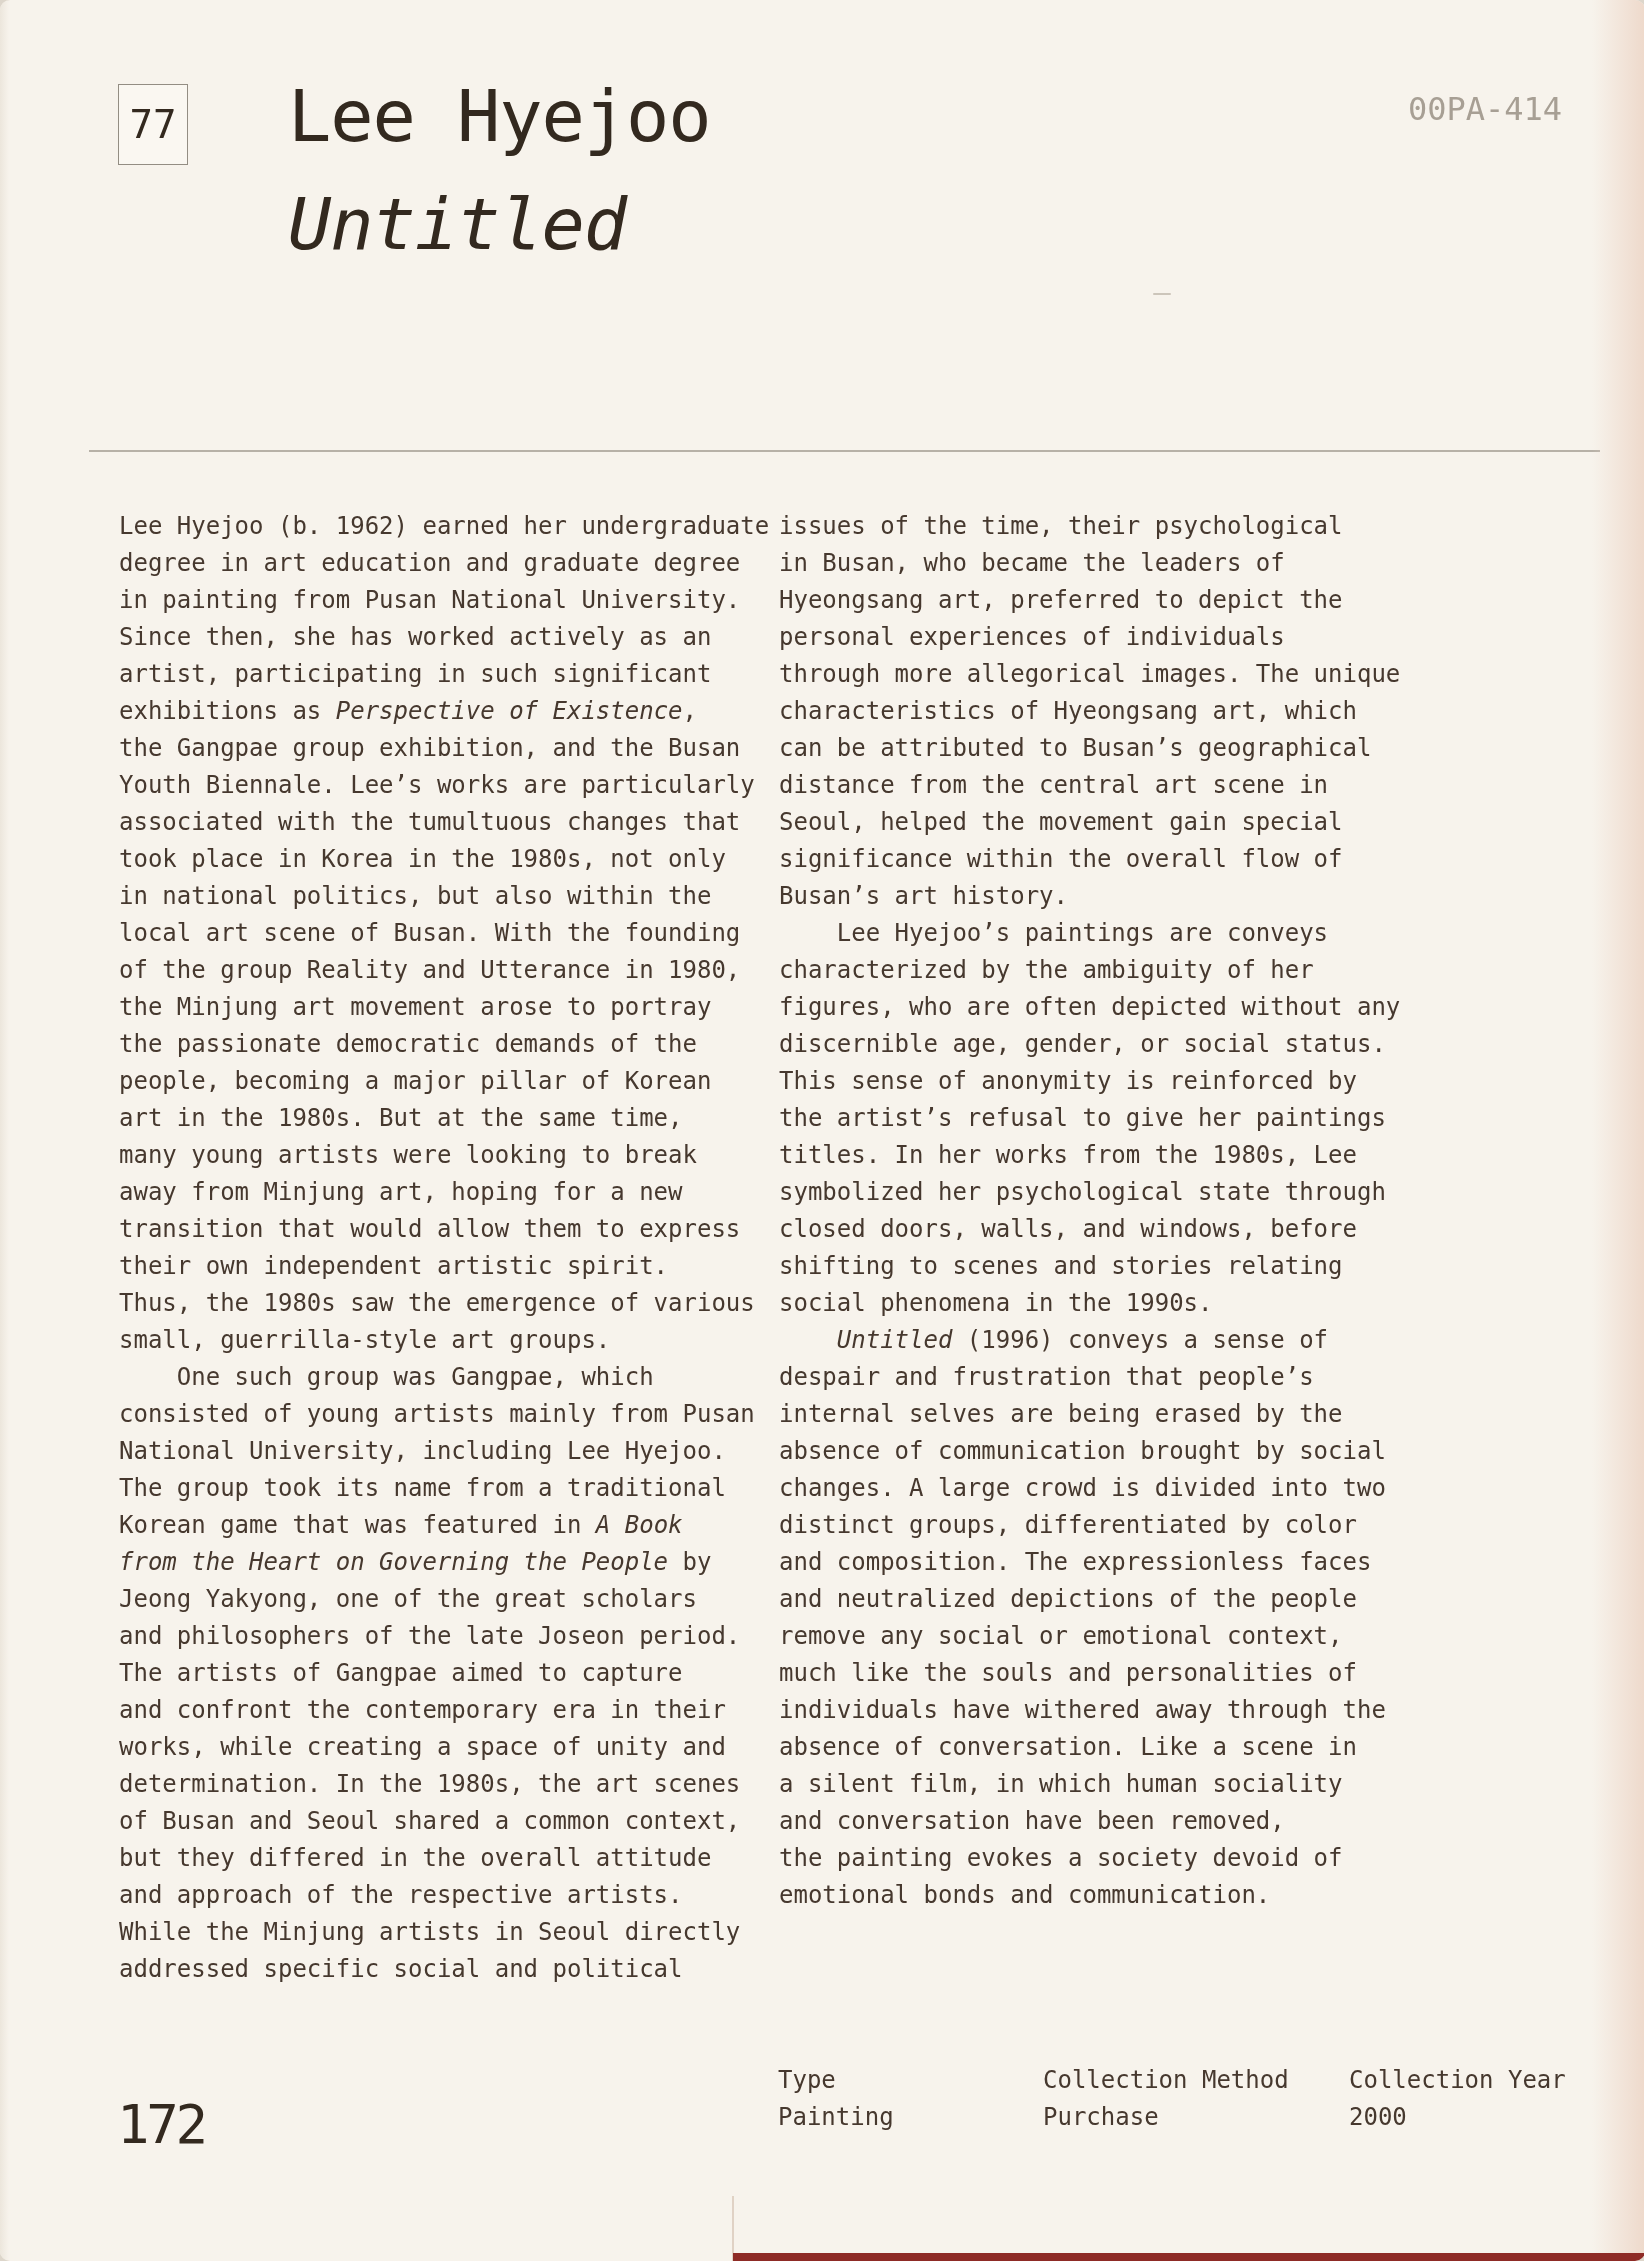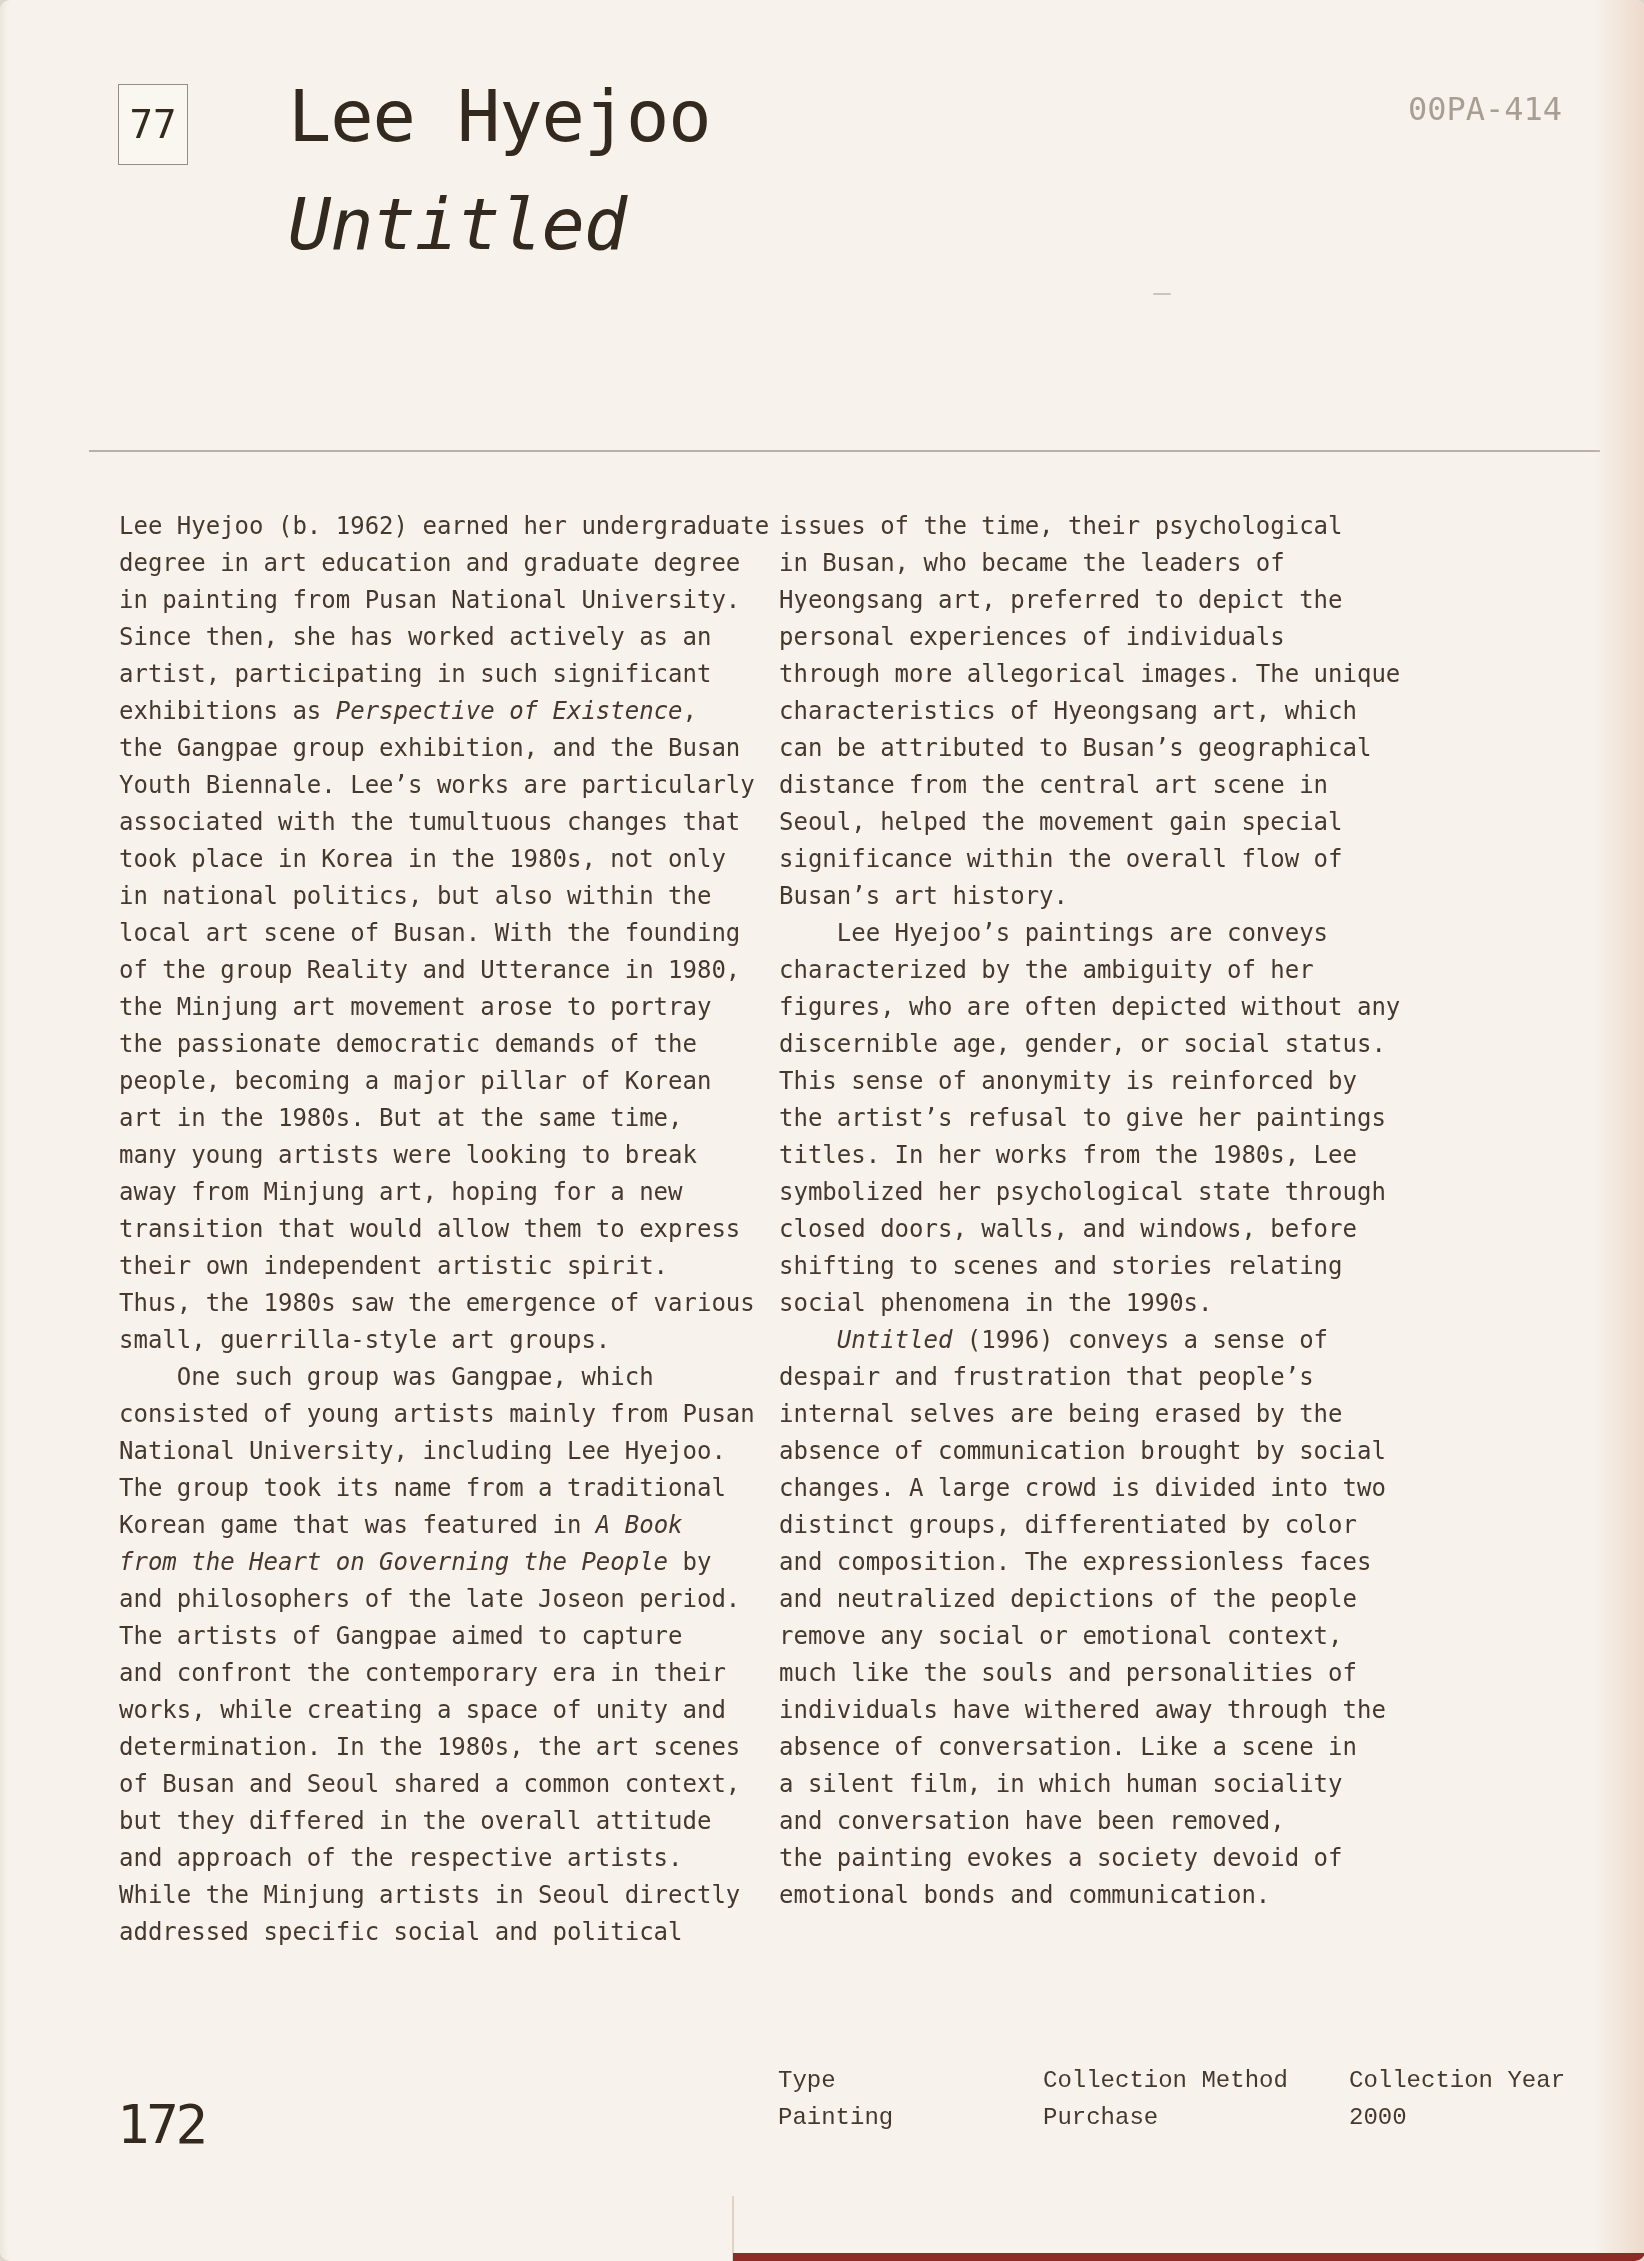--- a/index.html
+++ b/index.html
@@ -36,21 +36,21 @@
   }
   .rule{
     position:absolute;left:89px;top:450px;width:1511px;height:1.7px;
     background:var(--divider,#b7b1a7);
   }
   .col{position:absolute;top:508px;font-size:24px;line-height:37px;}
   .col .line{white-space:pre;}
   .col .it{font-style:italic;}
   .col-left{left:119px;}
   .col-right{left:779px;}
-  .meta{position:absolute;top:2062px;font-size:24px;line-height:37px;font-family:Liberation Mono, monospace;}
+  .meta{position:absolute;top:2062px;font-size:24px;line-height:37px;}
   .meta div{white-space:pre;}
   .meta-1{left:778px;}
   .meta-2{left:1043px;}
   .meta-3{left:1349px;}
   .pagenum{
     position:absolute;left:117px;top:2098px;
     font-size:54px;line-height:1;letter-spacing:-3.3px;
     color:var(--heading-text,#33291f);
   }
   .edge-right{
@@ -115,20 +115,21 @@
       <div class="line"><span>transition that would allow them to express</span></div>
       <div class="line"><span>their own independent artistic spirit.</span></div>
       <div class="line"><span>Thus, the 1980s saw the emergence of various</span></div>
       <div class="line"><span>small, guerrilla-style art groups.</span></div>
       <div class="line"><span>    One such group was Gangpae, which</span></div>
       <div class="line"><span>consisted of young artists mainly from Pusan</span></div>
       <div class="line"><span>National University, including Lee Hyejoo.</span></div>
       <div class="line"><span>The group took its name from a traditional</span></div>
       <div class="line"><span>Korean game that was featured in </span><span class="it">A Book</span></div>
       <div class="line"><span class="it">from the Heart on Governing the People</span><span> by</span></div>
+      <div class="line"><span>Jeong Yakyong, one of the great scholars</span></div>
       <div class="line"><span>and philosophers of the late Joseon period.</span></div>
       <div class="line"><span>The artists of Gangpae aimed to capture</span></div>
       <div class="line"><span>and confront the contemporary era in their</span></div>
       <div class="line"><span>works, while creating a space of unity and</span></div>
       <div class="line"><span>determination. In the 1980s, the art scenes</span></div>
       <div class="line"><span>of Busan and Seoul shared a common context,</span></div>
       <div class="line"><span>but they differed in the overall attitude</span></div>
       <div class="line"><span>and approach of the respective artists.</span></div>
       <div class="line"><span>While the Minjung artists in Seoul directly</span></div>
       <div class="line"><span>addressed specific social and political</span></div>

